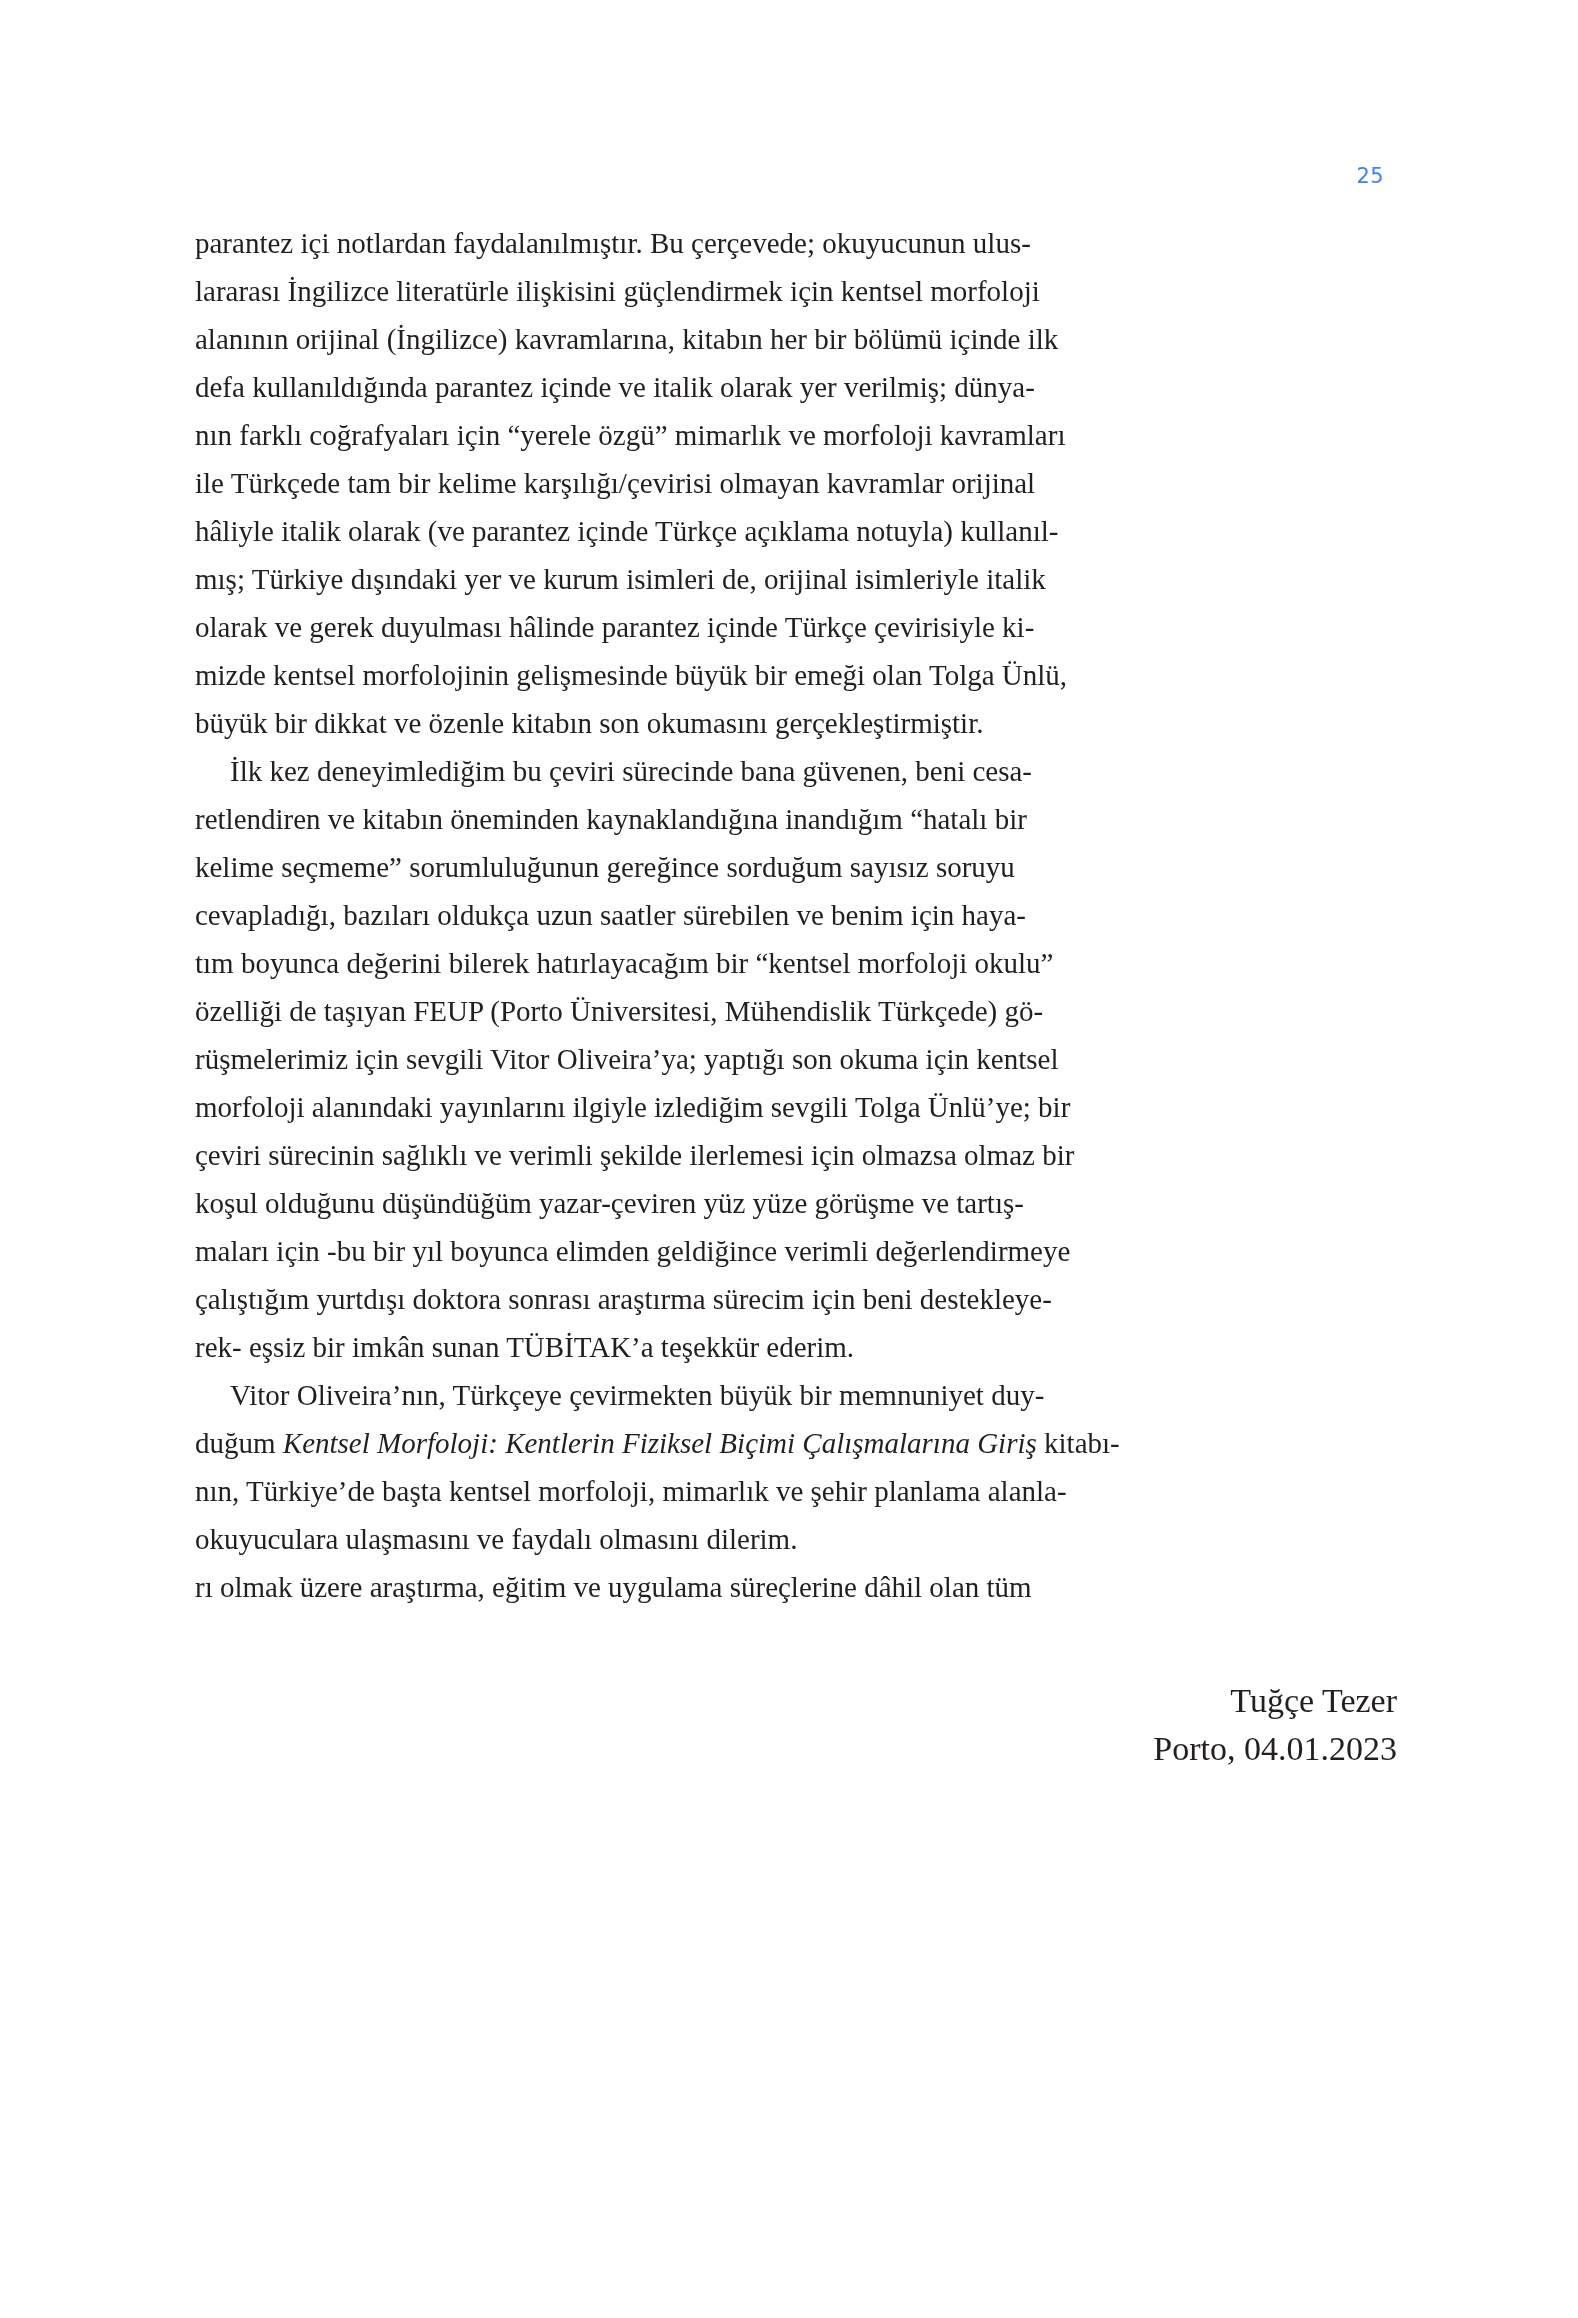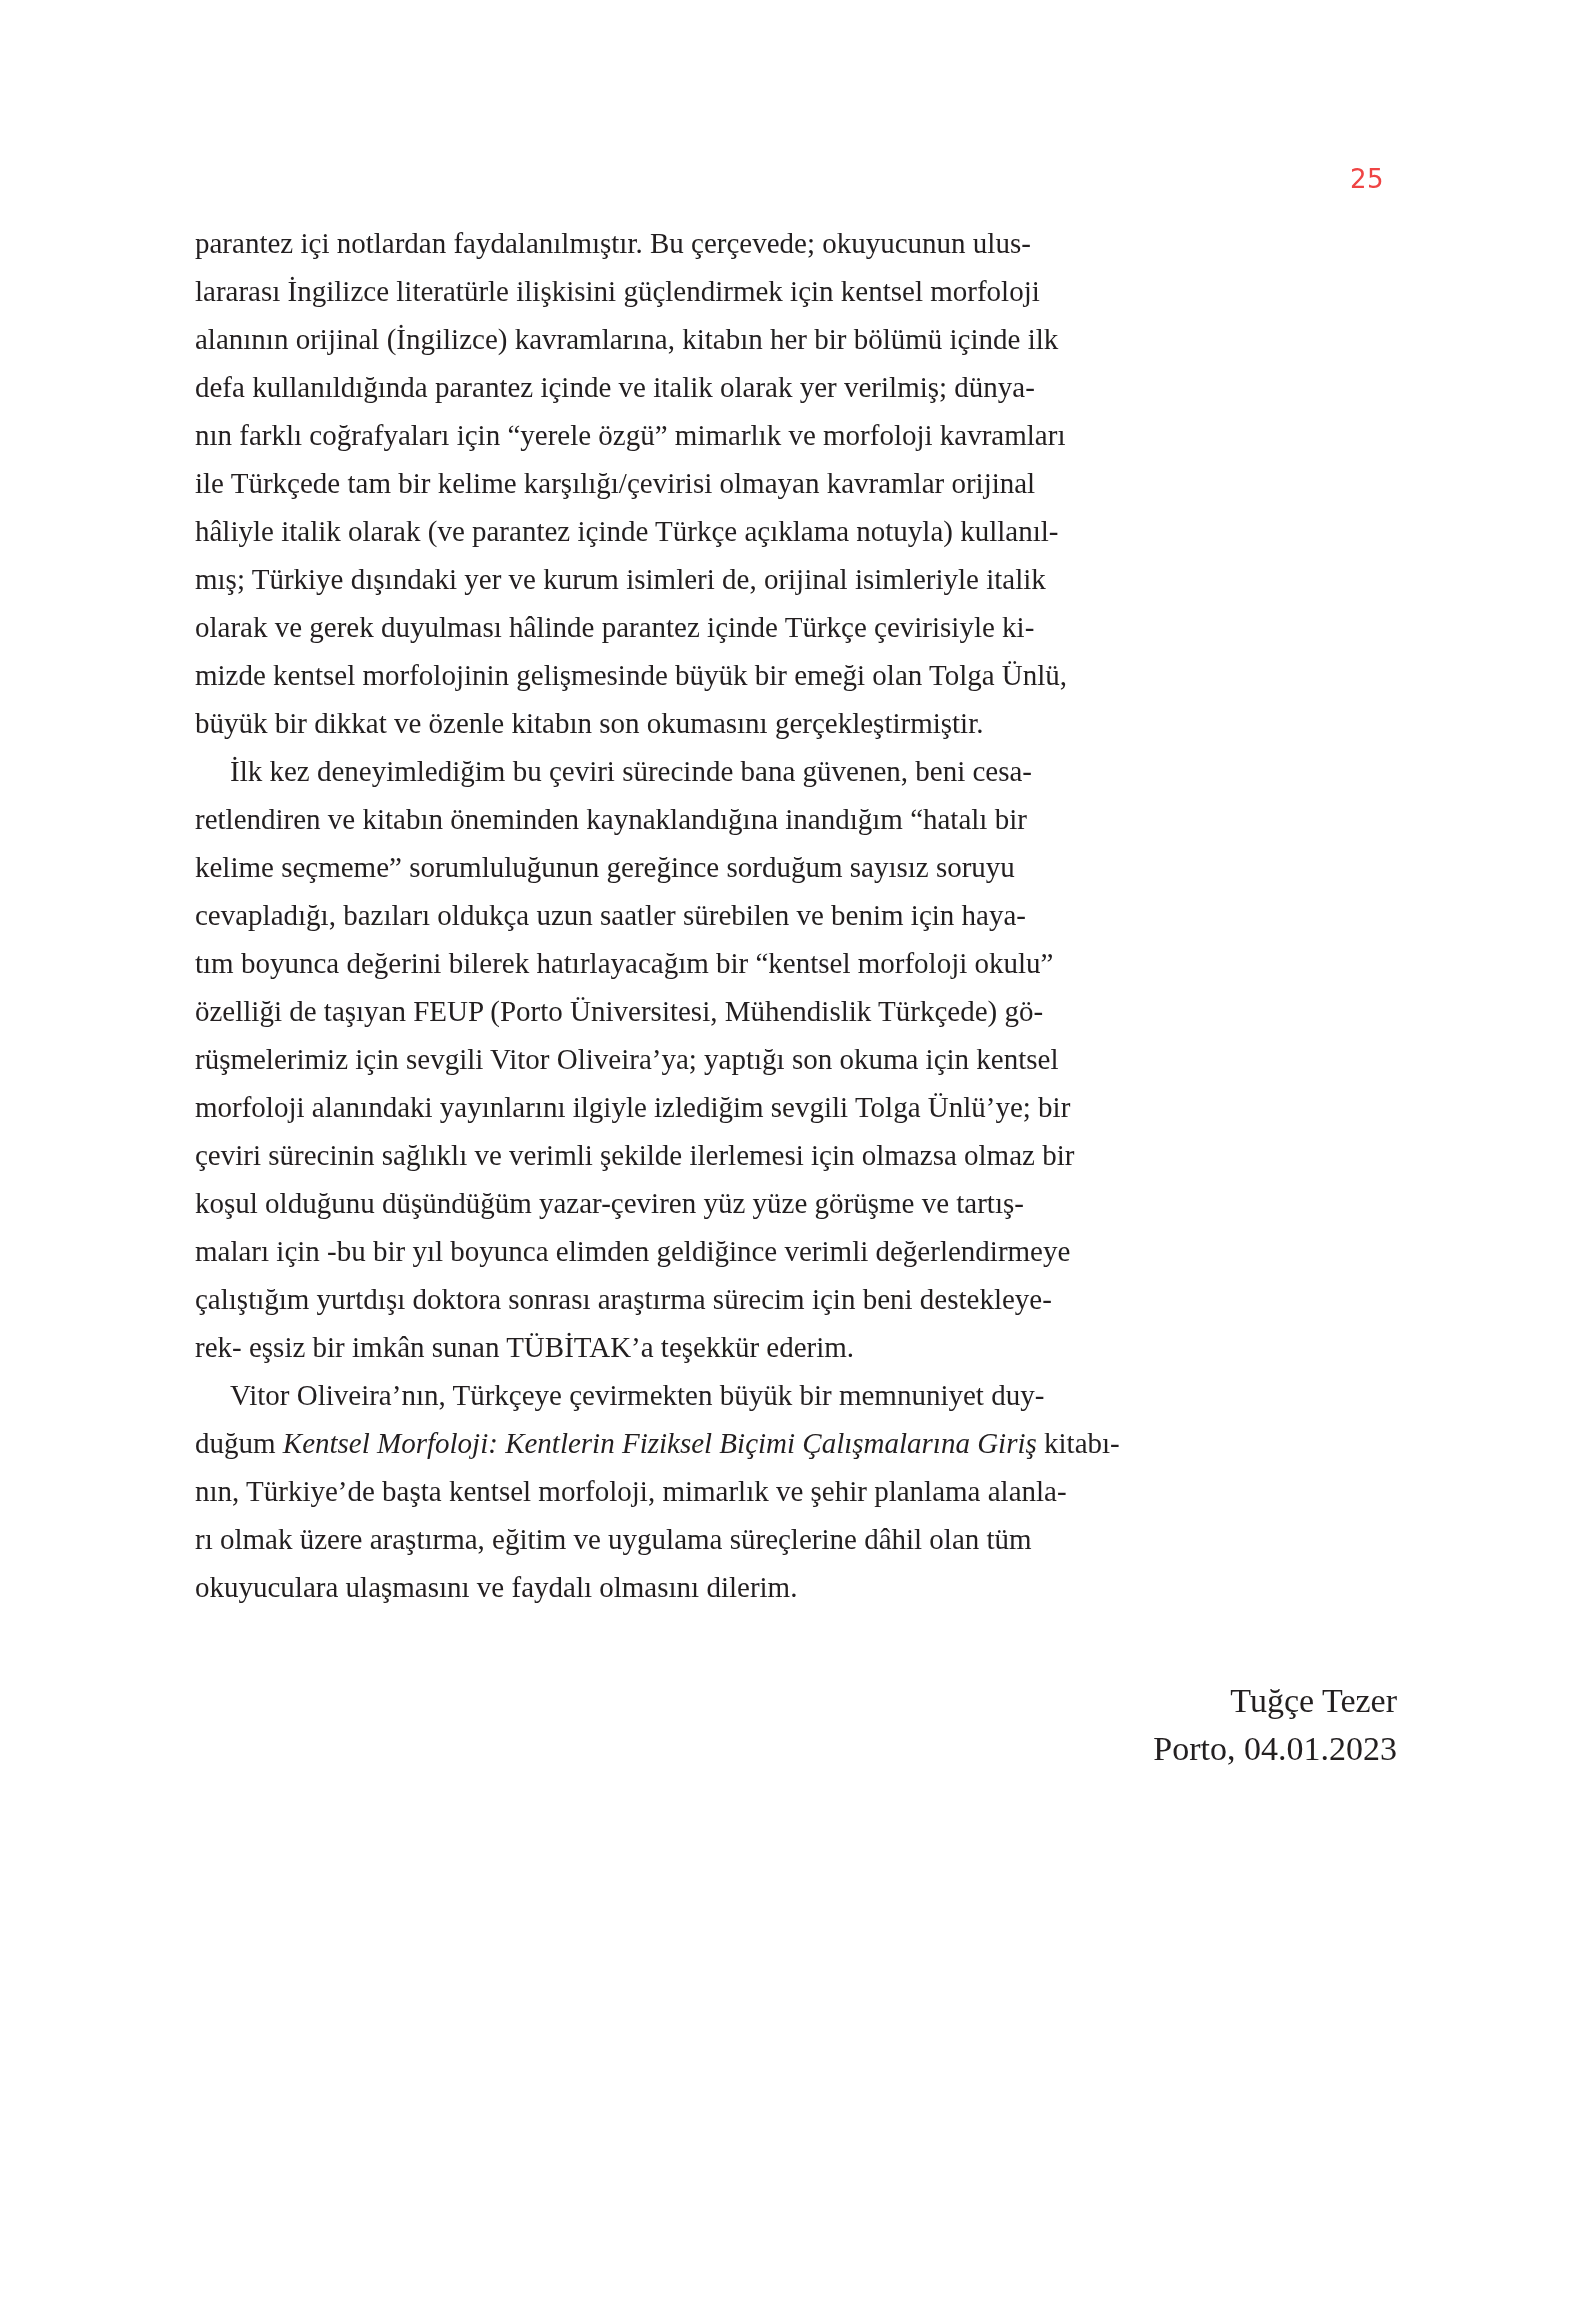--- a/index.html
+++ b/index.html
@@ -5,21 +5,21 @@
   html, body { margin: 0; padding: 0; background: #ffffff; }
   body { width: 1579px; height: 2319px; position: relative; overflow: hidden; }
   .page {
     position: absolute; left: 0; top: 0; width: 1579px; height: 2319px;
     background: #ffffff; color: #231f20;
     font-family: "Liberation Serif", "DejaVu Serif", serif;
   }
   .page-number {
     position: absolute; right: 195px; top: 164px;
     font-family: "DejaVu Sans", "Liberation Sans", sans-serif;
-    font-size: 26px; color: #ef4444; letter-spacing: 0.4px;
+    font-size: 21px; color: #3b82f6; letter-spacing: 0.4px;
   }
   .body-text {
     position: absolute; left: 195px; top: 219px; width: 1192px;
     font-size: 29px; line-height: 48px; text-align: justify;
     hyphens: manual;
   }
   .body-text p { margin: 0; text-align: justify; text-align-last: left; }
   .line { display: block; text-align: justify; text-align-last: justify; white-space: nowrap; }
   .line.last { text-align-last: left; }
   .signature {
@@ -61,22 +61,22 @@
       <span class="line" style="word-spacing: 0px; text-align-last: left;">çeviri sürecinin sağlıklı ve verimli şekilde ilerlemesi için olmazsa olmaz bir</span>
       <span class="line" style="word-spacing: 0px; text-align-last: left;">koşul olduğunu düşündüğüm yazar-çeviren yüz yüze görüşme ve tartış-</span>
       <span class="line" style="word-spacing: 0px; text-align-last: left;">maları için -bu bir yıl boyunca elimden geldiğince verimli değerlendirmeye</span>
       <span class="line" style="word-spacing: 0px; text-align-last: left;">çalıştığım yurtdışı doktora sonrası araştırma sürecim için beni destekleye-</span>
       <span class="line last">rek- eşsiz bir imkân sunan TÜBİTAK’a teşekkür ederim.</span>
     </p>
     <p>
       <span class="line" style="text-indent: 35px; word-spacing: 0px; text-align-last: left;">Vitor Oliveira’nın, Türkçeye çevirmekten büyük bir memnuniyet duy-</span>
       <span class="line" style="word-spacing: 0px; text-align-last: left;"><span>duğum </span><em>Kentsel Morfoloji: Kentlerin Fiziksel Biçimi Çalışmalarına Giriş</em><span> kitabı-</span></span>
       <span class="line" style="word-spacing: 0px; text-align-last: left;">nın, Türkiye’de başta kentsel morfoloji, mimarlık ve şehir planlama alanla-</span>
+      <span class="line last">okuyuculara ulaşmasını ve faydalı olmasını dilerim.</span>
       <span class="line" style="word-spacing: 0px; text-align-last: left;">rı olmak üzere araştırma, eğitim ve uygulama süreçlerine dâhil olan tüm</span>
-      <span class="line last">okuyuculara ulaşmasını ve faydalı olmasını dilerim.</span>
     </p>
   </div>
 
   <div class="signature">
     <div>Tuğçe Tezer</div>
     <div>Porto, 04.01.2023</div>
   </div>
 </div>
 
 

